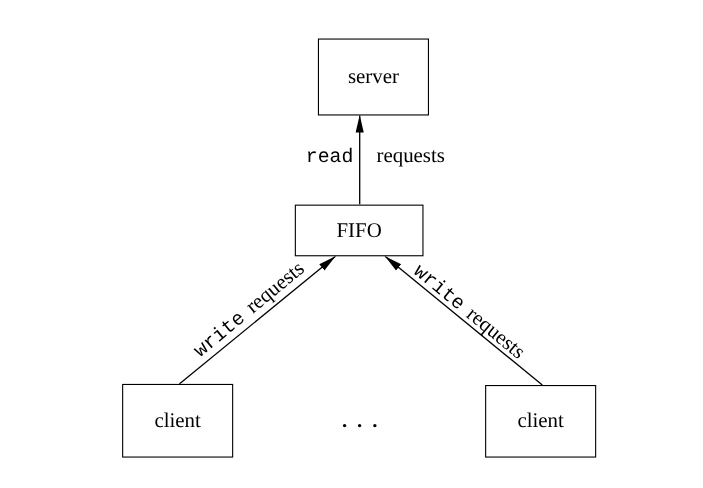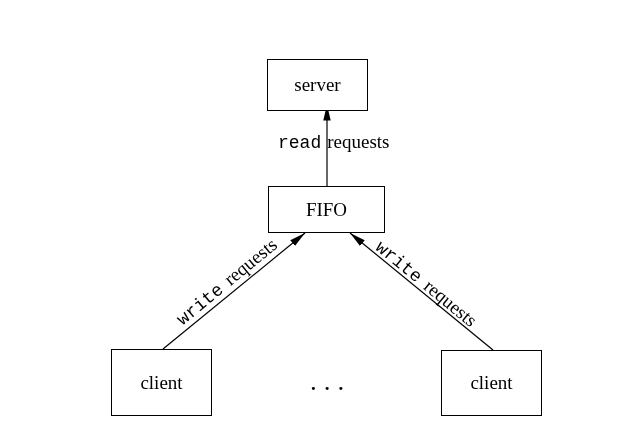--- a/index.html
+++ b/index.html
@@ -39,21 +39,21 @@
     border: 1.5px solid var(--line);
     background: var(--background);
     display: flex;
     flex-direction: column;
     align-items: center;
     justify-content: center;
     font-size: 19px;
     line-height: 22px;
     text-align: center;
   }
-  .box-server  { left: 267px; top: 35px;  width: 101px; height: 52px; margin-top: 24px; }
+  .box-server  { left: 289px; top: 35px;  width: 101px; height: 70px; }
   .box-fifo    { left: 268px; top: 186px; width: 117px; height: 47px; }
   .box-client-left  { left: 111px; top: 349px; width: 101px; height: 67px; }
   .box-client-right { left: 441px; top: 350px; width: 101px; height: 66px; }
   .arrow-label {
     position: absolute;
     display: flex;
     align-items: baseline;
     white-space: nowrap;
     font-size: 19px;
     line-height: 20px;
@@ -62,21 +62,21 @@
     font-family: "Liberation Mono", "DejaVu Sans Mono", monospace;
     font-size: 18px;
   }
   .serif {
     font-family: "Liberation Serif", "DejaVu Serif", serif;
     font-size: 19px;
   }
   .label-read {
     left: 278px;
     top: 132px;
-    gap: 6px;
+    gap: 21px;
   }
   .label-write-left {
     left: 227px;
     top: 282px;
     gap: 8px;
     transform: translate(-50%, -50%) rotate(-39.5deg);
   }
   .label-write-right {
     left: 426px;
     top: 284px;

